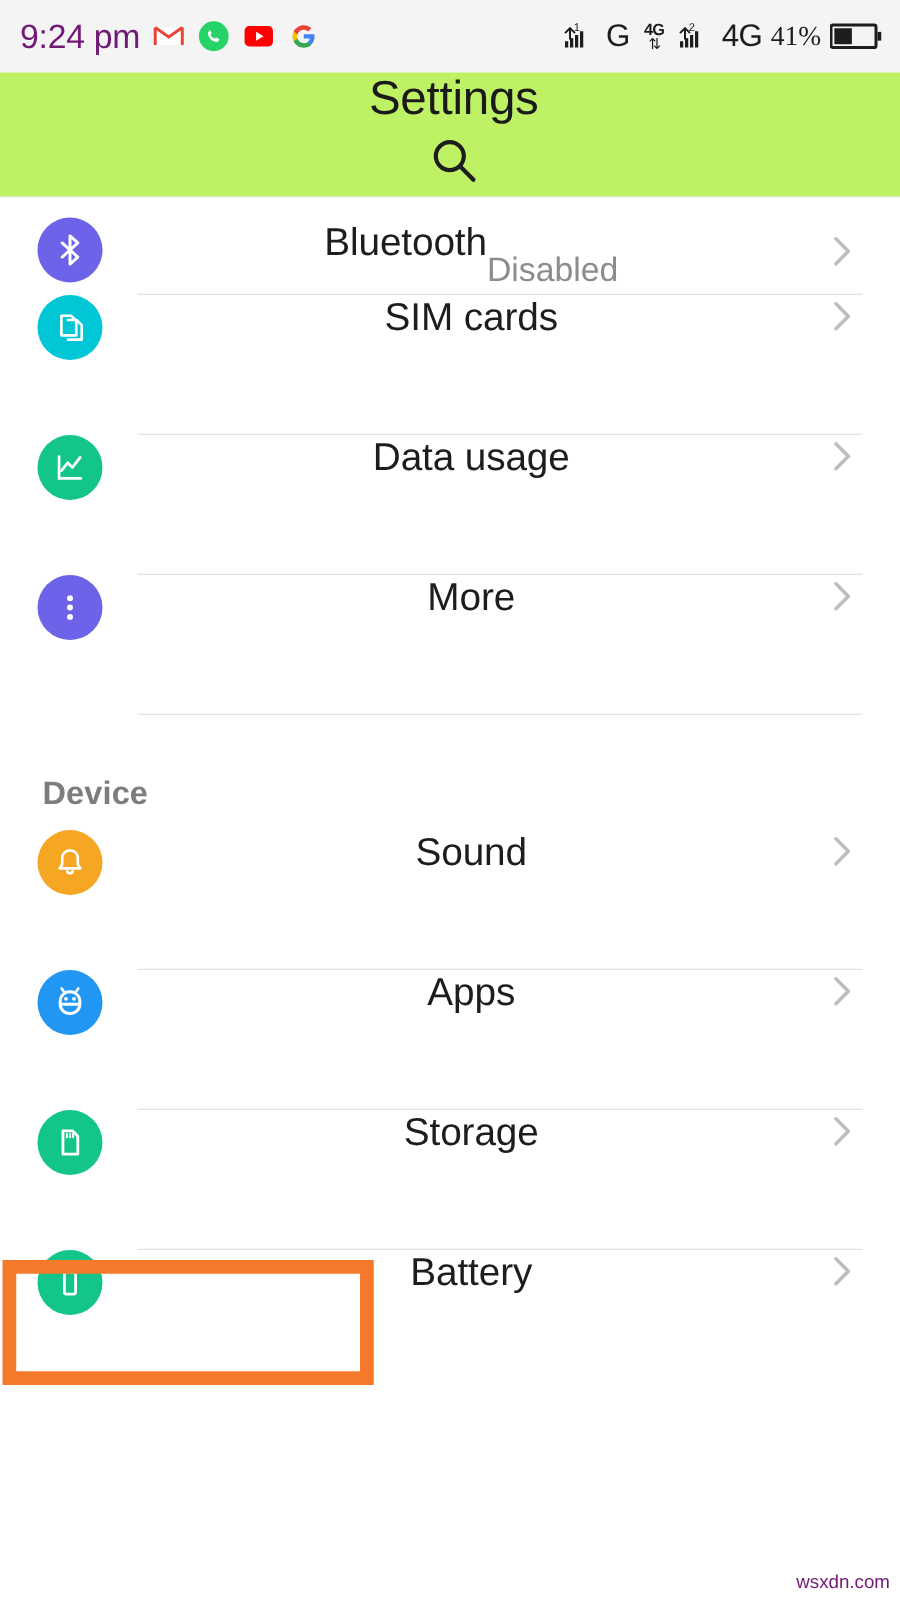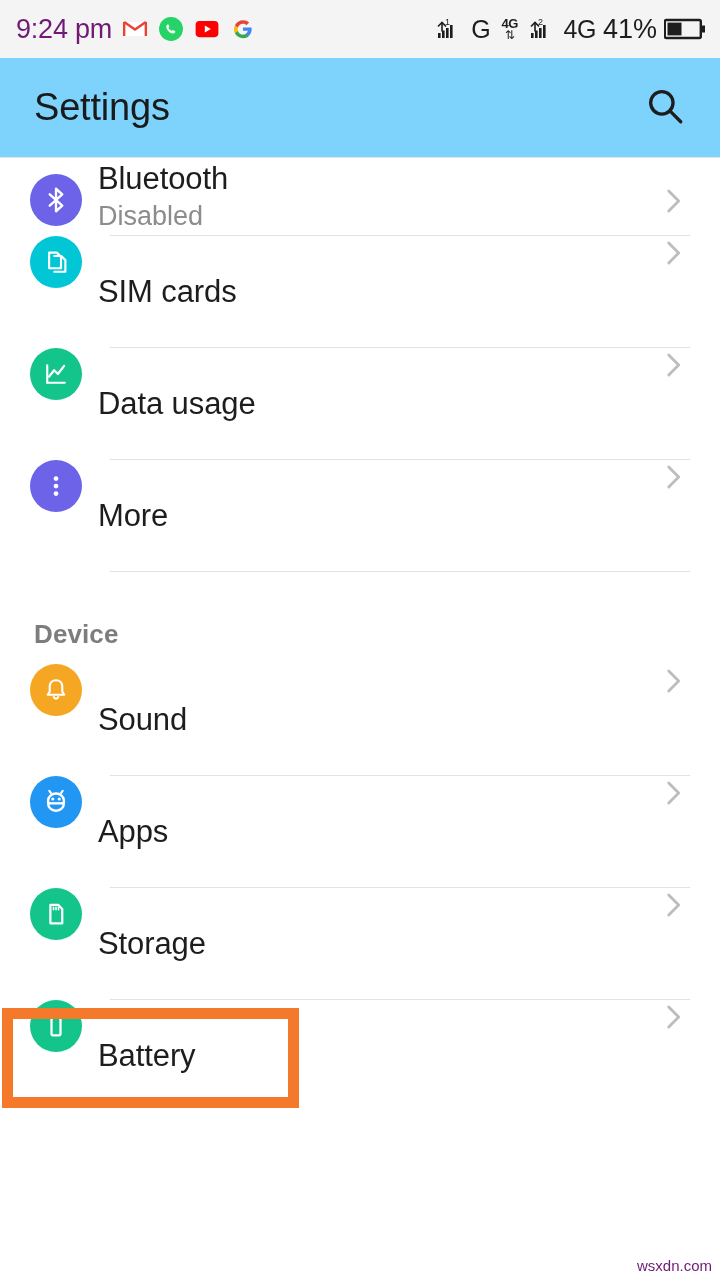--- a/index.html
+++ b/index.html
@@ -32,31 +32,32 @@
   .sig{ position:relative; width:28px; height:26px; display:block; }
   .sig svg{ display:block; }
   .gtxt{ font-size:25px; color:#1d1d1d; line-height:1; }
   .fourg-small{
     display:flex; flex-direction:column; align-items:center;
     line-height:1; width:24px;
   }
   .fourg-small .lbl{ font-size:13px; color:#1d1d1d; font-weight:600; letter-spacing:-0.5px;}
   .fourg-small .arrows{ font-size:12px; color:#1d1d1d; line-height:1; margin-top:-1px; letter-spacing:-1px;}
   .fourg-big{ font-size:25px; color:#1d1d1d; line-height:1; letter-spacing:-0.5px;}
-  .pct{ font-size:27px; color:#1d1d1d; line-height:1; }
+  .pct{ font-size:22px; color:#1d1d1d; line-height:1;font-family:Liberation Serif, serif; }
   .battery{ width:42px; height:22px; position:relative; display:block; }
 
   
   .appbar{
     position:absolute; top:58px; left:0;
     width:720px; height:100px;
-    background:#7dd3fc;
+    background:#bef264;
     display:flex; align-items:center;
     padding:0 28px 0 34px;
     border-bottom:1px solid #e6e6e6;
+    flex-direction:column;
   }
   .apptitle{
     font-size:38px; color:#1a1a1a; font-weight:400;
     letter-spacing:-0.2px;
   }
   .appbar .grow{ flex:1 1 auto; }
   .search-btn{ width:54px; height:54px; display:flex; align-items:center; justify-content:center; }
 
   
   .list{
@@ -75,21 +76,21 @@
 
   .ic{
     width:52px; height:52px; border-radius:50%;
     flex:0 0 auto;
     display:flex; align-items:center; justify-content:center;
   }
   .ic svg{ display:block; }
 
   .labels{
     margin-left:16px; flex:1 1 auto;
-    display:flex; flex-direction:column; justify-content:center;
+    display:flex; justify-content:center;
   }
   .lab{
     font-size:31px; color:#1d1d1d; line-height:1.18;
     letter-spacing:-0.1px;
   }
   .sub{
     font-size:27px; color:#8c8c8c; line-height:1.2; margin-top:2px;
   }
   .chev{ flex:0 0 auto; width:34px; height:34px; margin-right:6px;}
 

